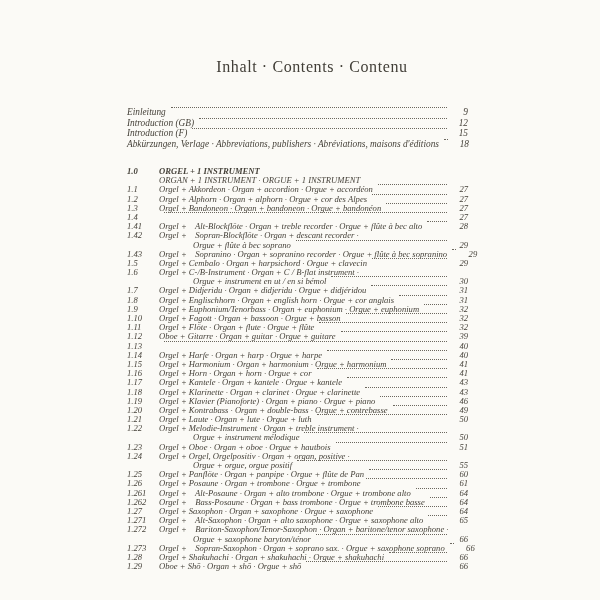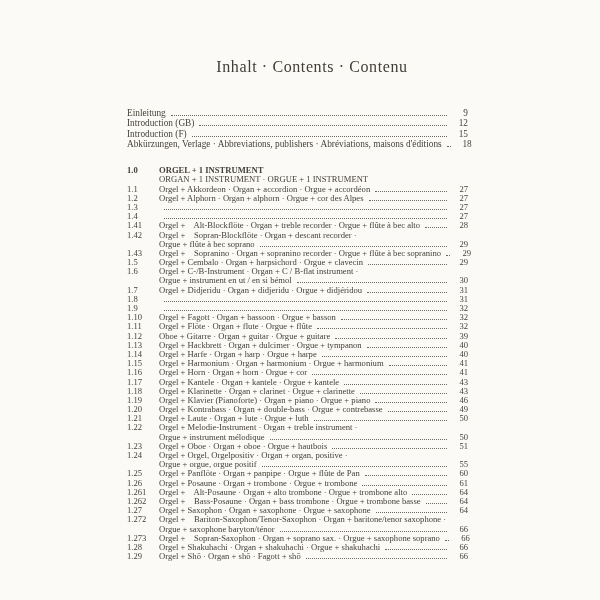--- a/index.html
+++ b/index.html
@@ -40,33 +40,34 @@
   .body {
     position: absolute;
     top: 166px;
     left: 127px;
     width: 341px;
     font-size: 8.6px;
   }
   .body .row { height: 9.2px; }
   .row {
     display: flex;
-    align-items: flex-end;
+    align-items: flex-start;
     white-space: pre;
+    font-style: italic;
   }
   .num {
     flex: 0 0 32px;
     text-align: left;
   }
   .num.empty { visibility: hidden; }
   .txt {
     flex: 0 0 auto;
     white-space: pre;
   }
-  .txt.ind1 { }
+  .txt.ind1 { margin-left: 34px; }
   .leader {
     flex: 1 1 auto;
     border-bottom: 1px dotted #6b675e;
     margin: 0 3px 2px 5px;
     min-width: 4px;
   }
   .noleader { flex: 1 1 auto; }
   .pg {
     flex: 0 0 18px;
     text-align: right;
@@ -82,53 +83,54 @@
       <div class="row"><span class="txt">Einleitung</span><span class="leader"></span><span class="pg">9</span></div>
       <div class="row"><span class="txt">Introduction (GB)</span><span class="leader"></span><span class="pg">12</span></div>
       <div class="row"><span class="txt">Introduction (F)</span><span class="leader"></span><span class="pg">15</span></div>
       <div class="row"><span class="txt">Abkürzungen, Verlage · Abbreviations, publishers · Abréviations, maisons d'éditions</span><span class="leader"></span><span class="pg">18</span></div>
     </div>
   <div class="body" id="toc-body">
       <div class="row bold"><span class="num">1.0</span><span class="txt">ORGEL + 1 INSTRUMENT</span><span class="noleader"></span></div>
       <div class="row"><span class="num empty">.</span><span class="txt">ORGAN + 1 INSTRUMENT · ORGUE + 1 INSTRUMENT</span><span class="noleader"></span></div>
       <div class="row"><span class="num">1.1</span><span class="txt">Orgel + Akkordeon · Organ + accordion · Orgue + accordéon</span><span class="leader"></span><span class="pg">27</span></div>
       <div class="row"><span class="num">1.2</span><span class="txt">Orgel + Alphorn · Organ + alphorn · Orgue + cor des Alpes</span><span class="leader"></span><span class="pg">27</span></div>
-      <div class="row"><span class="num">1.3</span><span class="leader"></span><span class="pg">27</span></div>
+      <div class="row"><span class="num">1.3</span><span class="txt">Orgel + Bandoneon · Organ + bandoneon · Orgue + bandonéon</span><span class="leader"></span><span class="pg">27</span></div>
       <div class="row"><span class="num">1.4</span><span class="leader"></span><span class="pg">27</span></div>
       <div class="row"><span class="num">1.41</span><span class="txt">Orgel +    Alt-Blockflöte · Organ + treble recorder · Orgue + flûte à bec alto</span><span class="leader"></span><span class="pg">28</span></div>
       <div class="row"><span class="num">1.42</span><span class="txt">Orgel +    Sopran-Blockflöte · Organ + descant recorder ·</span><span class="noleader"></span></div>
       <div class="row"><span class="num empty">.</span><span class="txt ind1">Orgue + flûte à bec soprano</span><span class="leader"></span><span class="pg">29</span></div>
       <div class="row"><span class="num">1.43</span><span class="txt">Orgel +    Sopranino · Organ + sopranino recorder · Orgue + flûte à bec sopranino</span><span class="leader"></span><span class="pg">29</span></div>
       <div class="row"><span class="num">1.5</span><span class="txt">Orgel + Cembalo · Organ + harpsichord · Orgue + clavecin</span><span class="leader"></span><span class="pg">29</span></div>
       <div class="row"><span class="num">1.6</span><span class="txt">Orgel + C-/B-Instrument · Organ + C / B-flat instrument ·</span><span class="noleader"></span></div>
       <div class="row"><span class="num empty">.</span><span class="txt ind1">Orgue + instrument en ut / en si bémol</span><span class="leader"></span><span class="pg">30</span></div>
       <div class="row"><span class="num">1.7</span><span class="txt">Orgel + Didjeridu · Organ + didjeridu · Orgue + didjéridou</span><span class="leader"></span><span class="pg">31</span></div>
-      <div class="row"><span class="num">1.8</span><span class="leader"></span><span class="pg">31</span></div>
-      <div class="row"><span class="num">1.9</span><span class="leader"></span><span class="pg">32</span></div>
+      <div class="row"><span class="num">1.8</span><span class="txt">Orgel + Englischhorn · Organ + english horn · Orgue + cor anglais</span><span class="leader"></span><span class="pg">31</span></div>
+      <div class="row"><span class="num">1.9</span><span class="txt">Orgel + Euphonium/Tenorbass · Organ + euphonium · Orgue + euphonium</span><span class="leader"></span><span class="pg">32</span></div>
       <div class="row"><span class="num">1.10</span><span class="txt">Orgel + Fagott · Organ + bassoon · Orgue + basson</span><span class="leader"></span><span class="pg">32</span></div>
       <div class="row"><span class="num">1.11</span><span class="txt">Orgel + Flöte · Organ + flute · Orgue + flûte</span><span class="leader"></span><span class="pg">32</span></div>
       <div class="row"><span class="num">1.12</span><span class="txt">Oboe + Gitarre · Organ + guitar · Orgue + guitare</span><span class="leader"></span><span class="pg">39</span></div>
-      <div class="row"><span class="num">1.13</span><span class="txt">Orgel + Hackbrett · Organ + dulcimer · Orgue + tympanon</span><span class="leader"></span><span class="pg">40</span></div>
+      <div class="row"><span class="num">1.13</span><span class="leader"></span><span class="pg">40</span></div>
       <div class="row"><span class="num">1.14</span><span class="txt">Orgel + Harfe · Organ + harp · Orgue + harpe</span><span class="leader"></span><span class="pg">40</span></div>
       <div class="row"><span class="num">1.15</span><span class="txt">Orgel + Harmonium · Organ + harmonium · Orgue + harmonium</span><span class="leader"></span><span class="pg">41</span></div>
       <div class="row"><span class="num">1.16</span><span class="txt">Orgel + Horn · Organ + horn · Orgue + cor</span><span class="leader"></span><span class="pg">41</span></div>
       <div class="row"><span class="num">1.17</span><span class="txt">Orgel + Kantele · Organ + kantele · Orgue + kantele</span><span class="leader"></span><span class="pg">43</span></div>
       <div class="row"><span class="num">1.18</span><span class="txt">Orgel + Klarinette · Organ + clarinet · Orgue + clarinette</span><span class="leader"></span><span class="pg">43</span></div>
       <div class="row"><span class="num">1.19</span><span class="txt">Orgel + Klavier (Pianoforte) · Organ + piano · Orgue + piano</span><span class="leader"></span><span class="pg">46</span></div>
       <div class="row"><span class="num">1.20</span><span class="txt">Orgel + Kontrabass · Organ + double-bass · Orgue + contrebasse</span><span class="leader"></span><span class="pg">49</span></div>
       <div class="row"><span class="num">1.21</span><span class="txt">Orgel + Laute · Organ + lute · Orgue + luth</span><span class="leader"></span><span class="pg">50</span></div>
       <div class="row"><span class="num">1.22</span><span class="txt">Orgel + Melodie-Instrument · Organ + treble instrument ·</span><span class="noleader"></span></div>
       <div class="row"><span class="num empty">.</span><span class="txt ind1">Orgue + instrument mélodique</span><span class="leader"></span><span class="pg">50</span></div>
       <div class="row"><span class="num">1.23</span><span class="txt">Orgel + Oboe · Organ + oboe · Orgue + hautbois</span><span class="leader"></span><span class="pg">51</span></div>
       <div class="row"><span class="num">1.24</span><span class="txt">Orgel + Orgel, Orgelpositiv · Organ + organ, positive ·</span><span class="noleader"></span></div>
       <div class="row"><span class="num empty">.</span><span class="txt ind1">Orgue + orgue, orgue positif</span><span class="leader"></span><span class="pg">55</span></div>
       <div class="row"><span class="num">1.25</span><span class="txt">Orgel + Panflöte · Organ + panpipe · Orgue + flûte de Pan</span><span class="leader"></span><span class="pg">60</span></div>
       <div class="row"><span class="num">1.26</span><span class="txt">Orgel + Posaune · Organ + trombone · Orgue + trombone</span><span class="leader"></span><span class="pg">61</span></div>
       <div class="row"><span class="num">1.261</span><span class="txt">Orgel +    Alt-Posaune · Organ + alto trombone · Orgue + trombone alto</span><span class="leader"></span><span class="pg">64</span></div>
       <div class="row"><span class="num">1.262</span><span class="txt">Orgel +    Bass-Posaune · Organ + bass trombone · Orgue + trombone basse</span><span class="leader"></span><span class="pg">64</span></div>
       <div class="row"><span class="num">1.27</span><span class="txt">Orgel + Saxophon · Organ + saxophone · Orgue + saxophone</span><span class="leader"></span><span class="pg">64</span></div>
+      <div class="row"><span class="num">1.271</span><span class="txt">Orgel +    Alt-Saxophon · Organ + alto saxophone · Orgue + saxophone alto</span><span class="leader"></span><span class="pg">65</span></div>
       <div class="row"><span class="num">1.272</span><span class="txt">Orgel +    Bariton-Saxophon/Tenor-Saxophon · Organ + baritone/tenor saxophone ·</span><span class="noleader"></span></div>
       <div class="row"><span class="num empty">.</span><span class="txt ind1">Orgue + saxophone baryton/ténor</span><span class="leader"></span><span class="pg">66</span></div>
       <div class="row"><span class="num">1.273</span><span class="txt">Orgel +    Sopran-Saxophon · Organ + soprano sax. · Orgue + saxophone soprano</span><span class="leader"></span><span class="pg">66</span></div>
       <div class="row"><span class="num">1.28</span><span class="txt">Orgel + Shakuhachi · Organ + shakuhachi · Orgue + shakuhachi</span><span class="leader"></span><span class="pg">66</span></div>
-      <div class="row"><span class="num">1.29</span><span class="txt">Orgel + Shō · Organ + shō · Fagott + shō</span><span class="leader"></span><span class="pg">66</span></div>
+      <div class="row"><span class="num">1.29</span><span class="txt">Oboe + Shō · Organ + shō · Orgue + shō</span><span class="leader"></span><span class="pg">66</span></div>
     </div>
 </div>
 
 </body></html>

